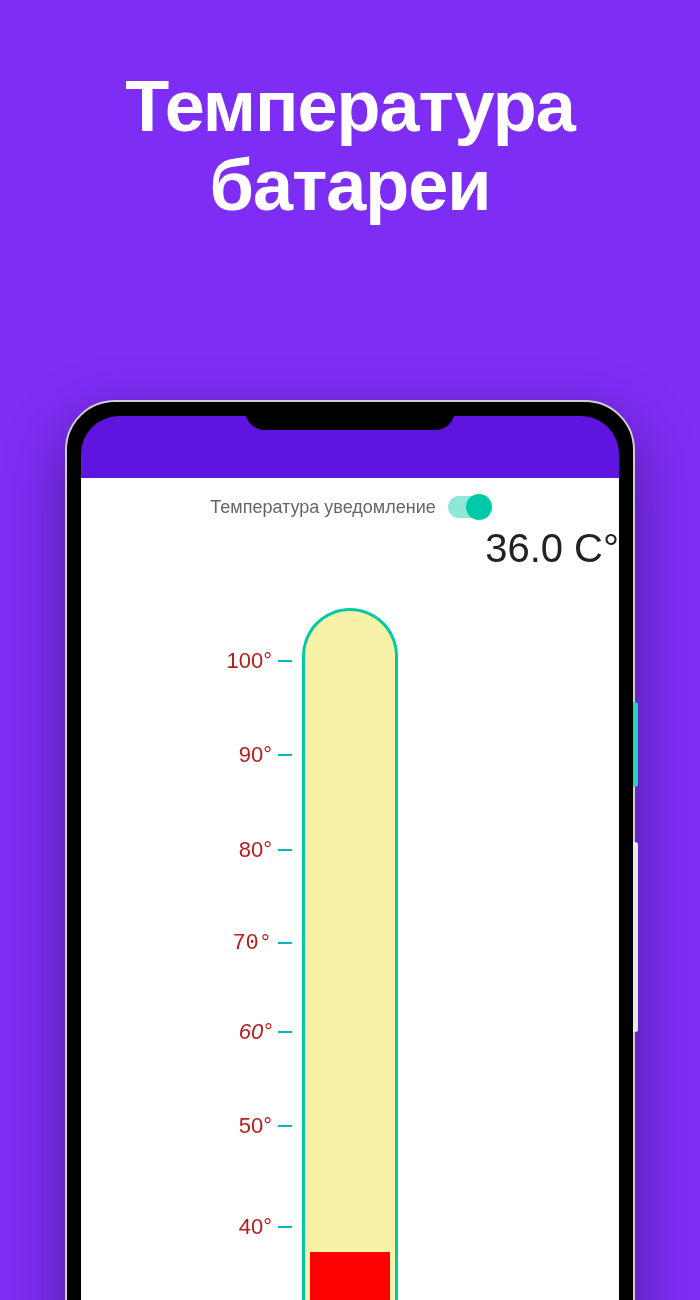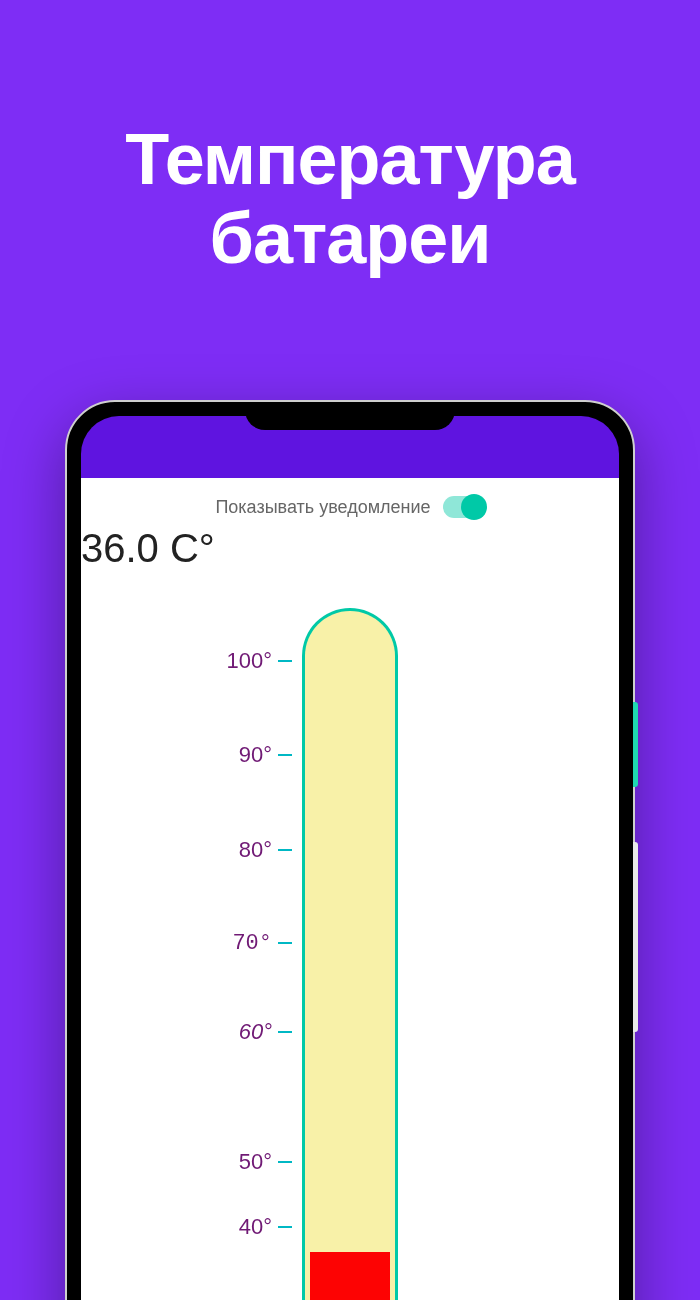--- a/index.html
+++ b/index.html
@@ -10,21 +10,21 @@
   font-family: Arial, Helvetica, sans-serif;
   overflow: hidden;
   position: relative;
 }
 .headline {
   color: #fff;
   font-weight: 800;
   font-size: 72px;
   text-align: center;
   line-height: 1.1;
-  padding-top: 120px;
+  padding-top: 67px;
   letter-spacing: -1px;
 }
 .phone {
   position: absolute;
   left: 50%;
   transform: translateX(-50%);
   top: 400px;
   width: 570px;
   height: 1100px;
   background: #000;
@@ -79,21 +79,21 @@
   cursor: pointer;
 }
 .toggle-thumb {
   position: absolute;
   right: -2px; top: -2px;
   width: 26px; height: 26px;
   background: #00c9a7;
   border-radius: 50%;
 }
 .temp-value {
-  text-align: left;
+  text-align: right;
   color: #222;
   font-size: 40px;
   font-weight: 400;
   margin-top: 2px;
 }
 .thermo-wrap {
   position: absolute;
   top: 130px;
   left: 0; right: 0; bottom: 0;
 }
@@ -117,21 +117,21 @@
 }
 .tick {
   position: absolute;
   right: 50%;
   margin-right: 58px;
   display: flex;
   align-items: center;
   gap: 6px;
 }
 .tick-label {
-  color: #701a75;
+  color: #b91c1c;
   font-size: 22px;
   text-align: right;
   min-width: 50px;
 }
 .tick-line {
   width: 14px; height: 2px;
   background: #00b8c4;
 }
 </style>
 </head>
@@ -143,21 +143,21 @@
 </div>
 
 <div class="phone">
   <div class="side-btn power"></div>
   <div class="side-btn vol"></div>
   <div class="notch"></div>
   <div class="phone-inner">
     <div class="app-area">
 
       <div class="notif-row">
-        <span class="notif-label">Показывать уведомление</span>
+        <span class="notif-label">Температура уведомление</span>
         <div class="toggle">
           <div class="toggle-thumb"></div>
         </div>
       </div>
 
       <div class="temp-value">36.0 C°</div>
 
       <div class="thermo-wrap">
         <div class="tube"></div>
         <div class="mercury" id="mercury" style="top: 643.52px;"></div>
@@ -175,21 +175,21 @@
               <span class="tick-line"></span>
             </div>
             <div class="tick" style="top: 322.9px; font-family: Liberation Mono, monospace;">
               <span class="tick-label">70°</span>
               <span class="tick-line"></span>
             </div>
             <div class="tick" style="top: 411px; font-style: italic;">
               <span class="tick-label">60°</span>
               <span class="tick-line"></span>
             </div>
-            <div class="tick" style="top: 541px;">
+            <div class="tick" style="top: 505px;">
               <span class="tick-label">50°</span>
               <span class="tick-line"></span>
             </div>
             <div class="tick" style="top: 605.8px; justify-content: flex-end;">
               <span class="tick-label">40°</span>
               <span class="tick-line"></span>
             </div>
           </div>
       </div>
 

